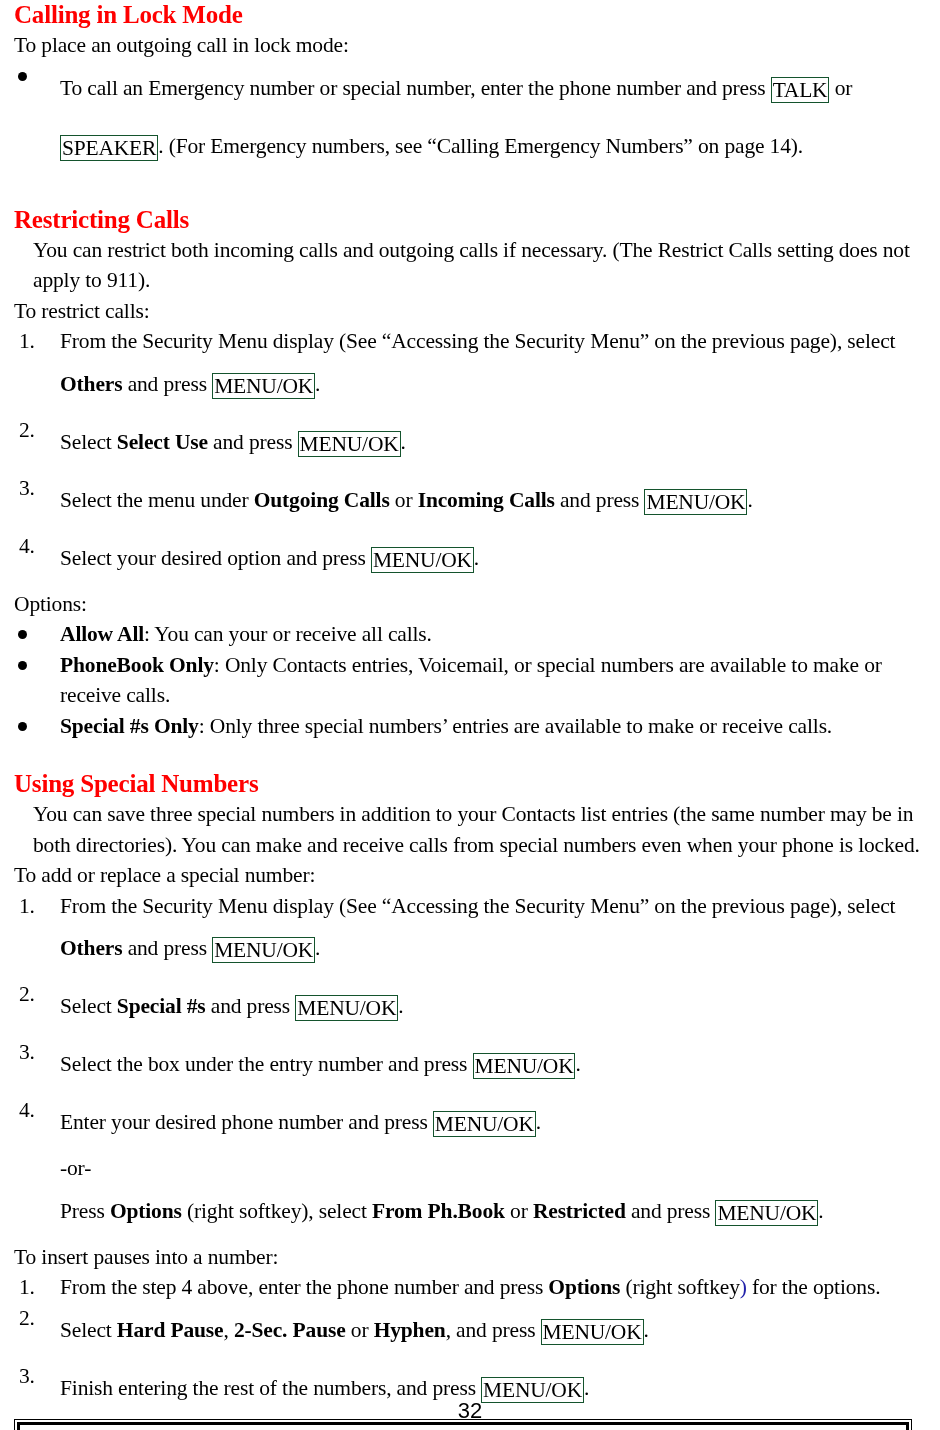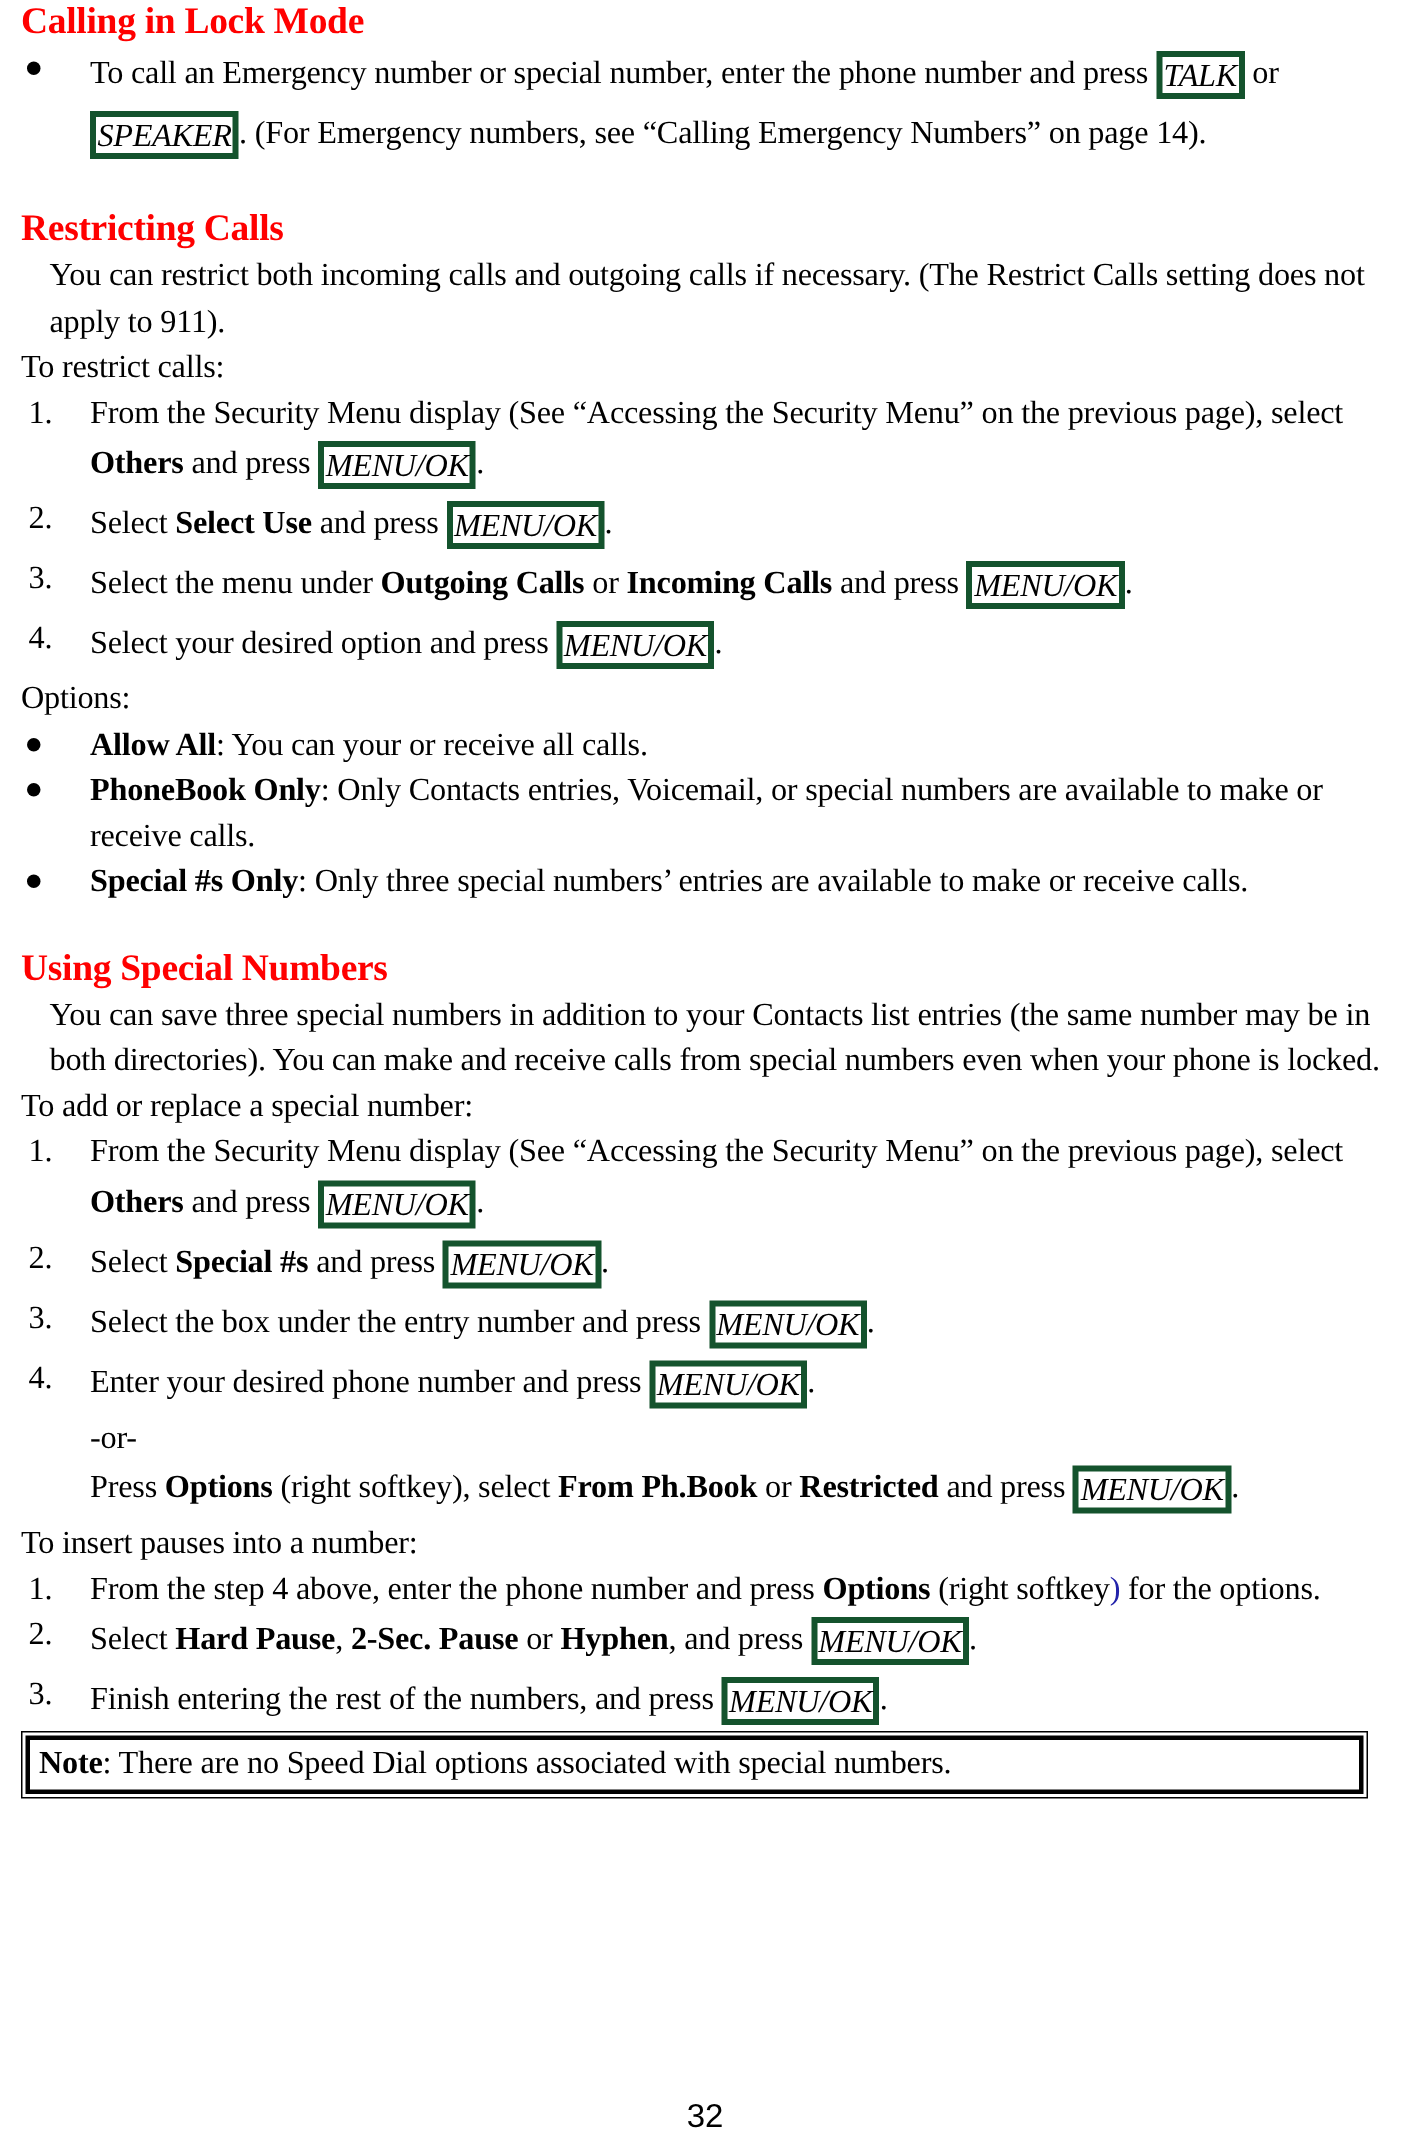--- a/index.html
+++ b/index.html
@@ -101,28 +101,27 @@
     line-height: 30.5px;
     letter-spacing: -0.15px;
   }
 
   
   b, .b {
     font-weight: bold;
   }
   .key {
     display: inline-block;
-    border: 4px solid #14532d;
+    border: 1px solid #14532d;
     padding: 0 1px;
     line-height: 24px;
-    margin: 4px 0px;
+    margin: 16px 0px;
     vertical-align: -2px;
     font-size: 21.5px;
     letter-spacing: -0.2px;
-    font-style: italic;
   }
   .blue-paren {
     color: #2222AA;
   }
 
   
   .note-box {
     border: 1px solid #000;
     padding: 2px;
     margin: 0;
@@ -154,20 +153,21 @@
 </style>
 </head>
 <body>
 
 <div class="page">
   <div class="content">
 
     <h2 class="heading">Calling in Lock Mode</h2>
 
 
+    <p class="para">To place an outgoing call in lock mode:</p>
 
     <ul class="bullets">
       <li>
         <span class="bullet-dot"></span>
         <span> To call an Emergency number or special number, enter the phone number and press </span><span class="key">TALK</span><span> or </span><span class="key">SPEAKER</span><span>. (For Emergency numbers, see “Calling Emergency Numbers” on page 14).</span>
       </li>
     </ul>
 
     <div class="sec-gap"></div>
 

